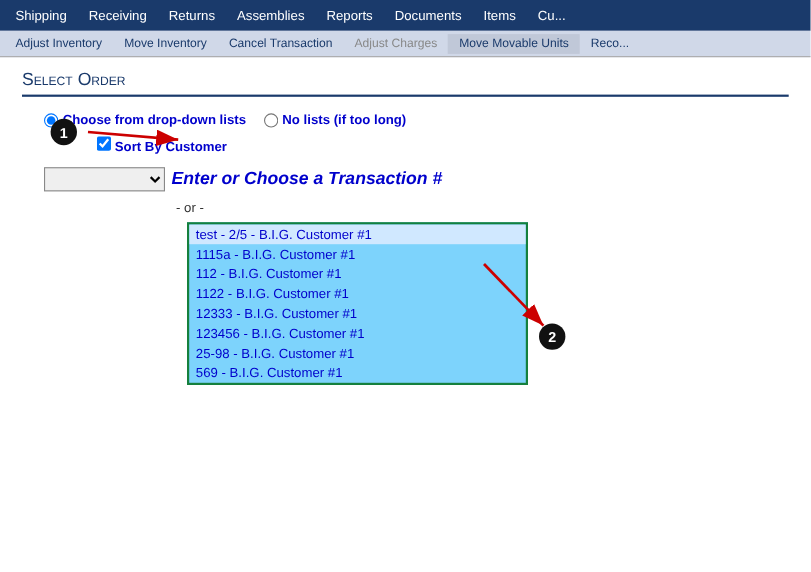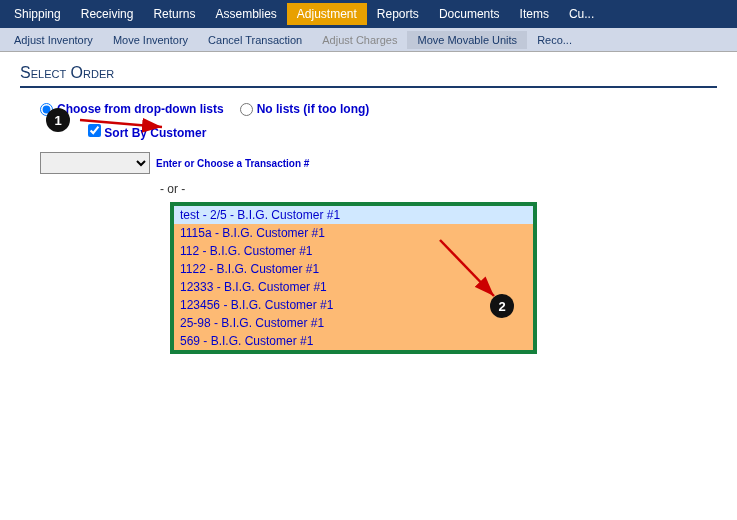--- a/index.html
+++ b/index.html
@@ -125,34 +125,35 @@
     }
     .form-row select {
       width: 110px;
     }
     .form-row input[type="text"] {
       width: 110px;
     }
     .field-label {
       color: #00c;
       font-weight: bold;
-      font-size: 10px;
+      font-size: 16px;
+      font-style: italic;
     }
     .or-text {
       color: #333;
       font-size: 12px;
       margin-left: 4px;
     }
 
     
     .dropdown-list {
       margin-left: 130px;
-      width: 367px;
-      border: 4px solid #15803d;
-      background: #fdba74;
+      width: 310px;
+      border: 2px solid #15803d;
+      background: #7dd3fc;
       position: relative;
     }
     .dropdown-list-inner {
       max-height: 150px;
       overflow-y: scroll;
     }
     .dropdown-item {
       padding: 2px 6px;
       font-size: 12px;
       color: #00c;
@@ -194,21 +195,20 @@
     }
   </style>
 </head>
 <body>
 
 <div class="top-nav">
   <span class="top-nav-item">Shipping</span>
   <span class="top-nav-item">Receiving</span>
   <span class="top-nav-item">Returns</span>
   <span class="top-nav-item">Assemblies</span>
-  <span class="top-nav-item active-adjustment">Adjustment</span>
   <span class="top-nav-item">Reports</span>
   <span class="top-nav-item">Documents</span>
   <span class="top-nav-item">Items</span>
   <span class="top-nav-item">Cu...</span>
 </div>
 
 <div class="sub-nav">
   <span class="sub-nav-item">Adjust Inventory</span>
   <span class="sub-nav-item">Move Inventory</span>
   <span class="sub-nav-item">Cancel Transaction</span>

